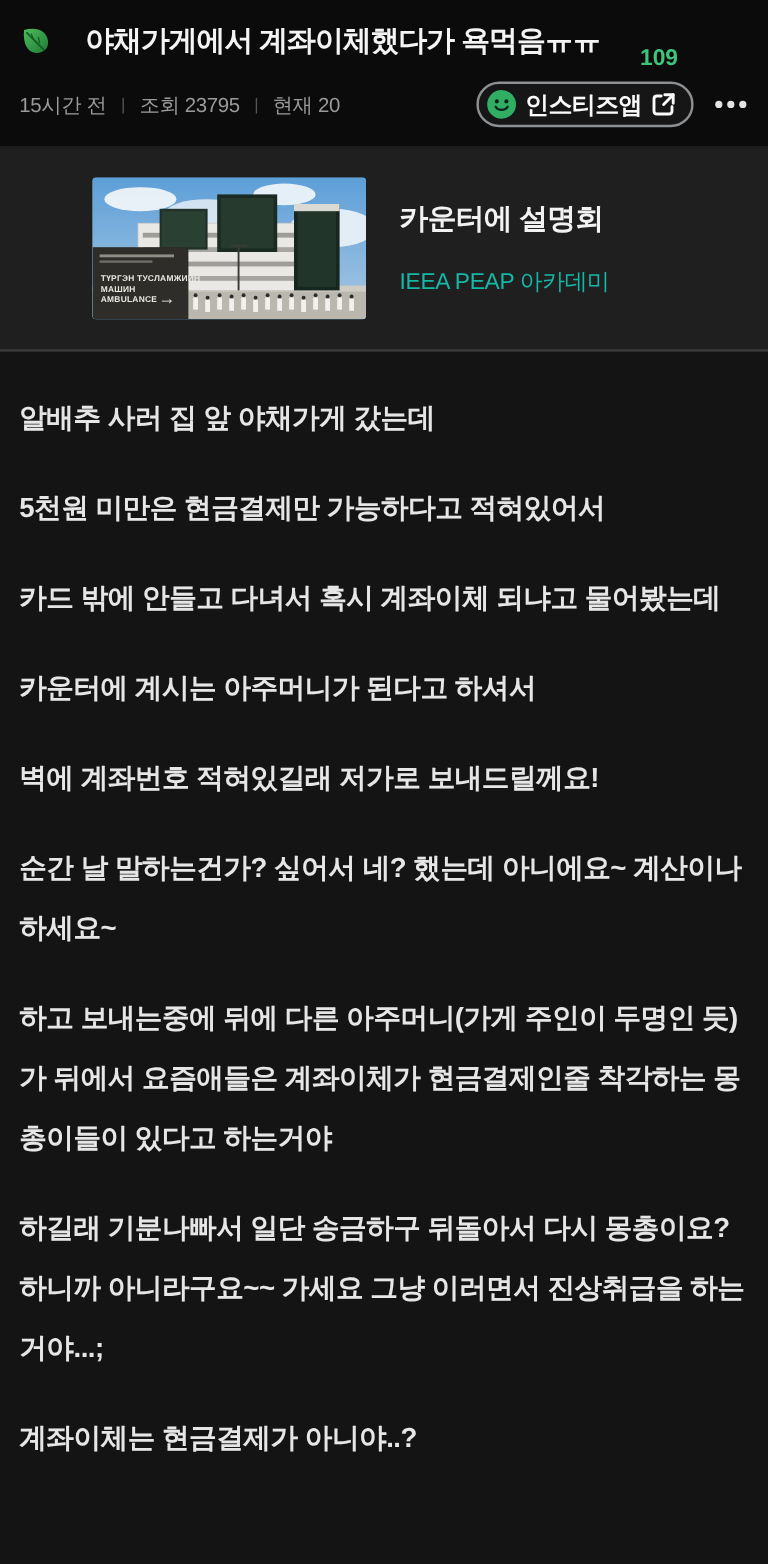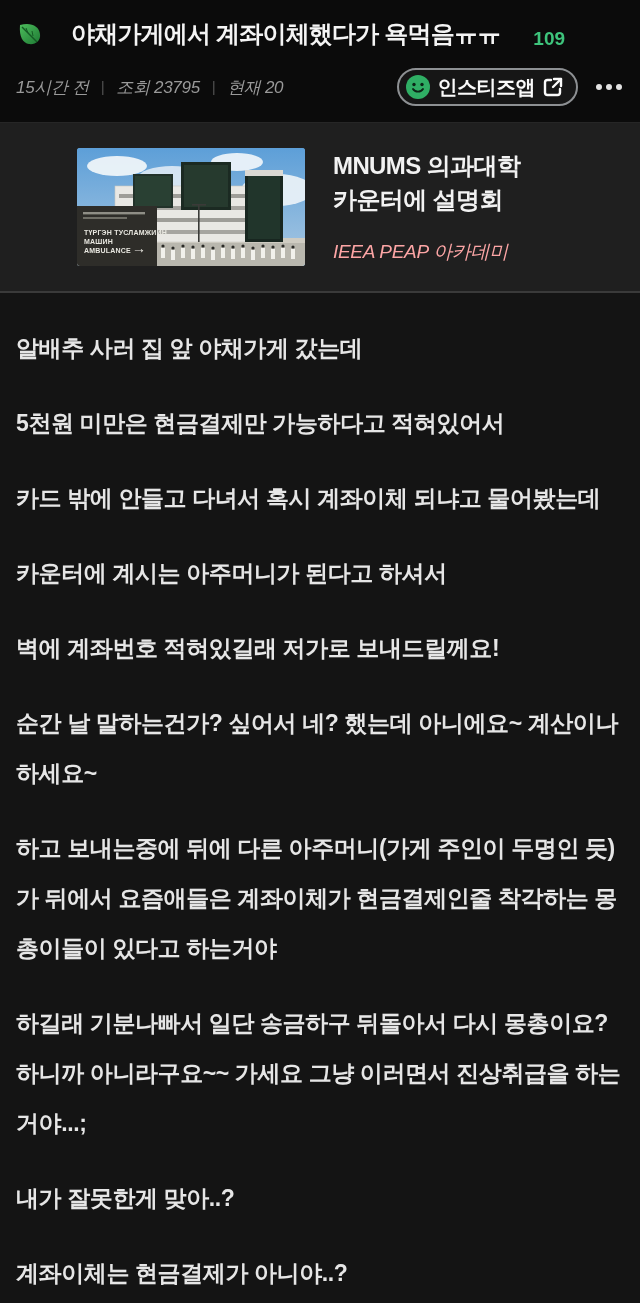--- a/index.html
+++ b/index.html
@@ -29,36 +29,35 @@
     color:#f4f4f4;
     letter-spacing:-0.8px;
     white-space:nowrap;
   }
   .count {
     font-size:19px;
     font-weight:600;
     color:#3ec47c;
     margin-left:6px;
     position:relative;
-    top:5px;
+    top:15px;
   }
   .meta-row {
     margin-top:18px;
     display:flex;
     align-items:center;
     justify-content:space-between;
   }
   .meta-left {
     display:flex;
     align-items:center;
     gap:12px;
     color:#9a9a9a;
     font-size:17px;
     letter-spacing:-0.3px;
-    font-style:italic;
   }
   .meta-sep { color:#555; font-size:14px; }
   .meta-right { display:flex; align-items:center; gap:16px; }
   .app-btn {
     display:flex;
     align-items:center;
     gap:7px;
     border:2px solid #8d9093;
     border-radius:20px;
     background:#161616;
@@ -113,25 +112,24 @@
   .ad-title {
     color:#f2f2f2;
     font-size:24px;
     font-weight:700;
     line-height:34px;
     letter-spacing:-0.6px;
     white-space:nowrap;
   }
   .ad-sub {
     margin-top:22px;
-    color:#fca5a5;
+    color:#14b8a6;
     font-size:19px;
     letter-spacing:-0.3px;
     white-space:nowrap;
-    font-style:italic;
   }
   
   .post-body {
     padding:30px 16px 0 16px;
   }
   .post-body p {
     color:#e6e6e6;
     font-size:23px;
     line-height:50px;
     letter-spacing:-0.4px;
@@ -278,30 +276,28 @@
       <rect x="6" y="69" width="44" height="2" fill="#6f6e66"></rect>
     </svg>
     <div style="position:absolute;left:7px;top:80px;color:#e8e7e0;font-size:7px;font-weight:700;line-height:9px;letter-spacing:0.2px;">
       <div>ТҮРГЭН ТУСЛАМЖИЙН</div>
       <div>МАШИН</div>
       <div>AMBULANCE</div>
     </div>
     <div style="position:absolute;left:55px;top:92px;color:#e8e7e0;font-size:14px;">→</div>
   </div>
   <div class="ad-text">
-    <div class="ad-title">MNUMS 의과대학</div>
     <div class="ad-title">카운터에 설명회</div>
     <div class="ad-sub">IEEA PEAP 아카데미</div>
   </div>
 </div>
 
 <div class="post-body">
     <p>알배추 사러 집 앞 야채가게 갔는데</p>
     <p>5천원 미만은 현금결제만 가능하다고 적혀있어서</p>
     <p>카드 밖에 안들고 다녀서 혹시 계좌이체 되냐고 물어봤는데</p>
     <p>카운터에 계시는 아주머니가 된다고 하셔서</p>
     <p>벽에 계좌번호 적혀있길래 저가로 보내드릴께요!</p>
     <p>순간 날 말하는건가? 싶어서 네? 했는데 아니에요~ 계산이나 하세요~</p>
     <p>하고 보내는중에 뒤에 다른 아주머니(가게 주인이 두명인 듯)가 뒤에서 요즘애들은 계좌이체가 현금결제인줄 착각하는 몽총이들이 있다고 하는거야</p>
     <p>하길래 기분나빠서 일단 송금하구 뒤돌아서 다시 몽총이요? 하니까 아니라구요~~ 가세요 그냥 이러면서 진상취급을 하는거야...;</p>
-    <p>내가 잘못한게 맞아..?</p>
     <p>계좌이체는 현금결제가 아니야..?</p>
   </div>
 
 </body></html>

